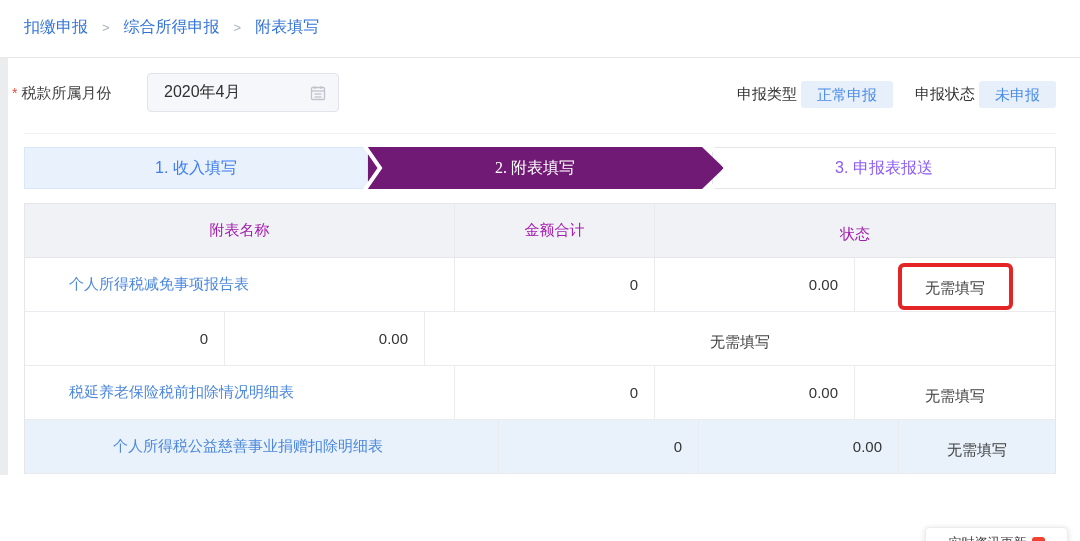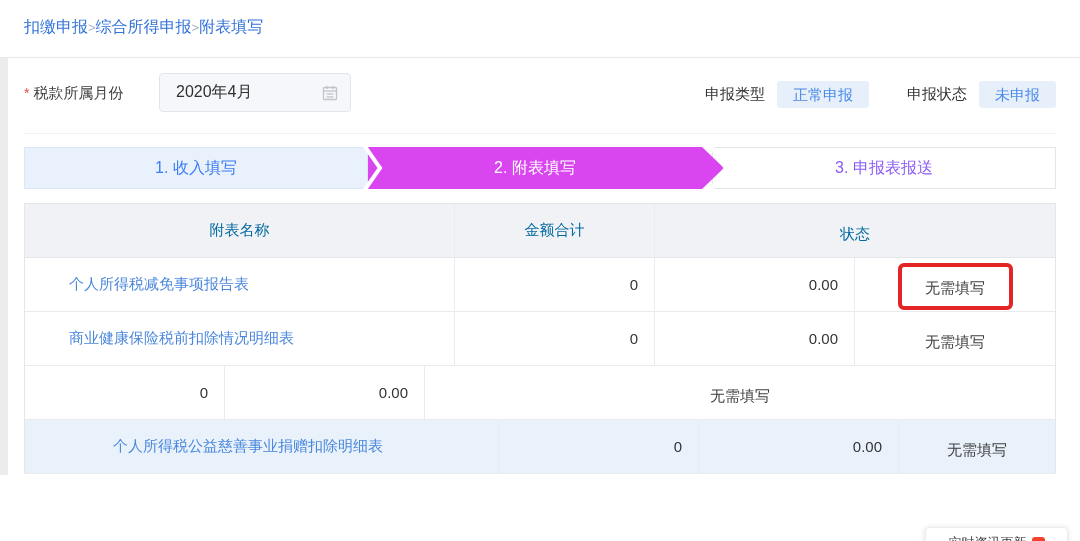--- a/index.html
+++ b/index.html
@@ -7,73 +7,74 @@
   body {
     font-family:"Liberation Sans","DejaVu Sans",sans-serif;
     background:#ffffff; color:#333; overflow:hidden; position:relative;
   }
   .page { position:absolute; inset:0; background:#fff; }
 
   
   .gutter { position:absolute; left:0; top:58px; width:8px; height:417px; background:#eaecee; }
 
   
-  .breadcrumb { position:absolute; left:24px; top:17px; font-size:16px; display:flex; align-items:center; }
+  .breadcrumb { position:absolute; left:24px; top:17px; font-size:16px; display:flex; align-items:center; gap:14px; }
   .crumb { color:#3273d9; cursor:pointer; }
   .crumb-sep { color:#aab2bd; font-size:13px; }
   .top-divider { position:absolute; left:0; right:0; top:57px; height:1px; background:#e8e8e8; }
 
   
-  .filter-label { position:absolute; left:24px; top:84px; font-size:15px; color:#404040; }
+  .filter-label { position:absolute; left:12px; top:84px; font-size:15px; color:#404040; }
   .required-mark { color:#e84c3d; margin-right:4px; font-size:14px; }
   .date-input {
-    position:absolute; left:159px; top:73px; width:192px; height:39px;
+    position:absolute; left:147px; top:73px; width:192px; height:39px;
     background:#f5f7fa; border:1px solid #e1e4ea; border-radius:4px;
     display:flex; align-items:center; padding:0 12px 0 16px; cursor:pointer;
   }
   .date-value { font-size:16px; color:#303030; flex:1; }
   .cal-icon { width:16px; height:16px; color:#bfc4cc; }
 
   
-  .meta { position:absolute; right:24px; top:81px; display:flex; align-items:center; gap:12px; }
+  .meta { position:absolute; right:24px; top:81px; display:flex; align-items:center; gap:4px; }
   .meta-label { font-size:15px; color:#333; }
   .meta-gap { width:14px; }
   .badge {
     background:#e7effb; color:#4a8ce8; font-size:15px;
     padding:4px 16px; border-radius:3px; line-height:19px; white-space:nowrap;
   }
 
   .section-divider { position:absolute; left:24px; right:24px; top:133px; height:1px; background:#f0f2f4; }
 
   
   .steps { position:absolute; left:24px; right:24px; top:147px; height:52px; }
   .step { position:absolute; top:0; height:42px; display:flex; align-items:center; justify-content:center; font-size:16px; }
   .step1 { left:0; width:344px; background:#e9f2fc; border:1px solid #d9e7f8; color:#3e7cf2; z-index:2; cursor:pointer; }
   .step2 {
-    left:344px; width:356px; background:#d946ef; color:#fff; z-index:2; cursor:pointer;
+    left:344px; width:356px; background:#701a75; color:#fff; z-index:2; cursor:pointer;
     clip-path:polygon(0 0, calc(100% - 22px) 0, 100% 50%, calc(100% - 22px) 100%, 0 100%);
     padding-right:22px;
+    font-family:Liberation Serif, serif;
   }
   .step3 { left:688px; width:344px; background:#fff; border:1px solid #e4e6e8; color:#8b5cf6; z-index:1; cursor:pointer; }
   .chevron-gap { position:absolute; top:0; z-index:3; pointer-events:none; }
   .chevron-gap.g1 { left:336px; }
   .chevron-gap.g2 { left:682px; }
 
   
   .table { position:absolute; left:24px; right:24px; top:203px; border:1px solid #e4e6ea; border-bottom:none; }
   .tr { display:flex; height:54px; border-bottom:1px solid #e9ebee; background:#fff; }
   .tr.header { background:#f1f2f5; border-bottom:1px solid #e4e6ea; }
   .tr.hl { background:#e9f2fb;padding-left:44px; }
   .td { display:flex; align-items:center; border-right:1px solid #e9ebee; font-size:15px; }
   .td:last-child { border-right:none; }
   .c-name   { width:430px; padding-left:16px; }
   .c-count  { width:200px; justify-content:flex-end; padding-right:16px; }
   .c-amount { width:200px; justify-content:flex-end; padding-right:16px; }
   .c-status { flex:1; justify-content:center;margin-top:7px; }
-  .tr.header .td { justify-content:center; padding:16px; color:#0369a1; }
+  .tr.header .td { justify-content:center; padding:16px; color:#a21caf; }
   .row-link { color:#4b87dc; cursor:pointer;margin-left:28px; }
   .num { color:#333; }
   .status-text { color:#404040; }
 
   
   .annotation {
     position:absolute; left:873px; top:59px; width:115px; height:47px;
     border:4px solid #e42525; border-radius:6px; pointer-events:none;
   }
 
@@ -156,35 +157,35 @@
         </div>
       <div class="td c-amount">
           <span class="num">0.00</span>
         </div>
       <div class="td c-status">
           <span class="status-text">无需填写</span>
         </div>
     </div>
 
     <div class="tr">
+      <div class="td c-count">
+          <span class="num">0</span>
+        </div>
+      <div class="td c-amount">
+          <span class="num">0.00</span>
+        </div>
+      <div class="td c-status">
+          <span class="status-text">无需填写</span>
+        </div>
+    </div>
+
+    <div class="tr">
       <div class="td c-name">
-          <span class="row-link">商业健康保险税前扣除情况明细表</span>
-        </div>
-      <div class="td c-count">
-          <span class="num">0</span>
-        </div>
-      <div class="td c-amount">
-          <span class="num">0.00</span>
-        </div>
-      <div class="td c-status">
-          <span class="status-text">无需填写</span>
-        </div>
-    </div>
-
-    <div class="tr">
+          <span class="row-link">税延养老保险税前扣除情况明细表</span>
+        </div>
       <div class="td c-count">
           <span class="num">0</span>
         </div>
       <div class="td c-amount">
           <span class="num">0.00</span>
         </div>
       <div class="td c-status">
           <span class="status-text">无需填写</span>
         </div>
     </div>

